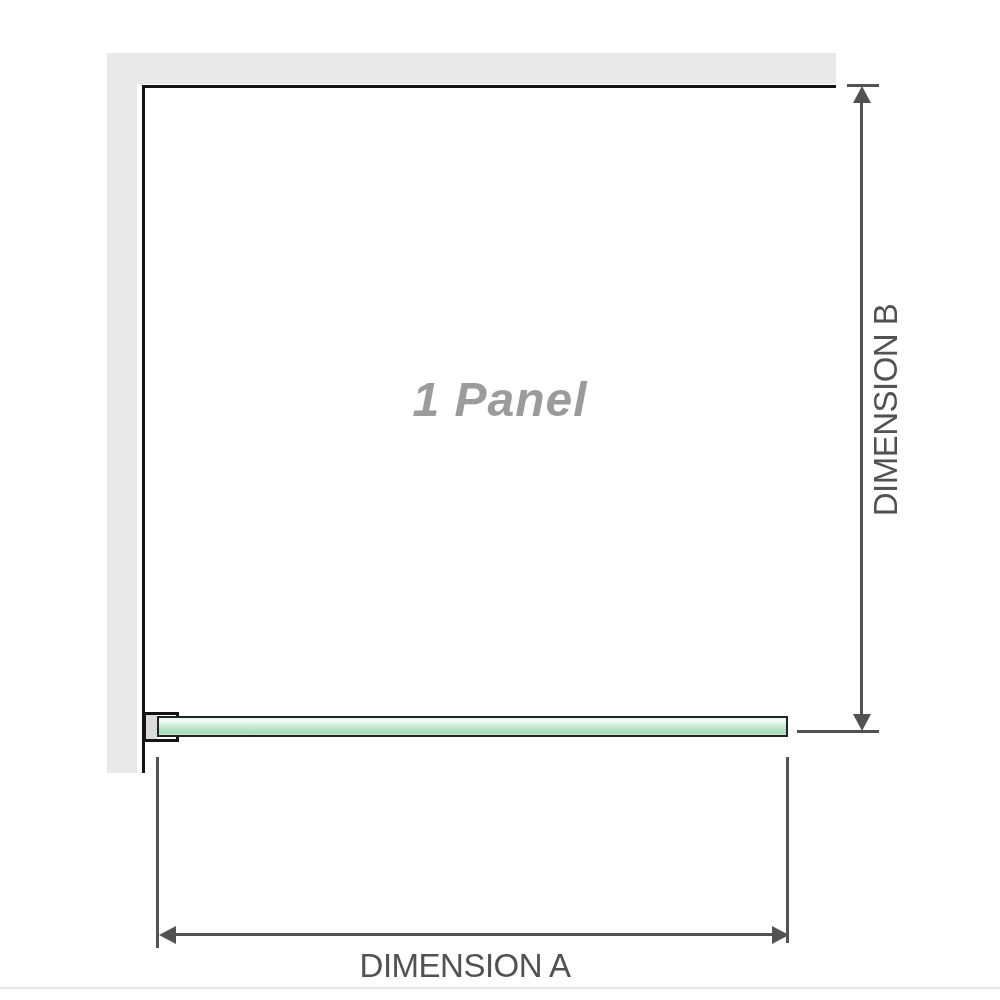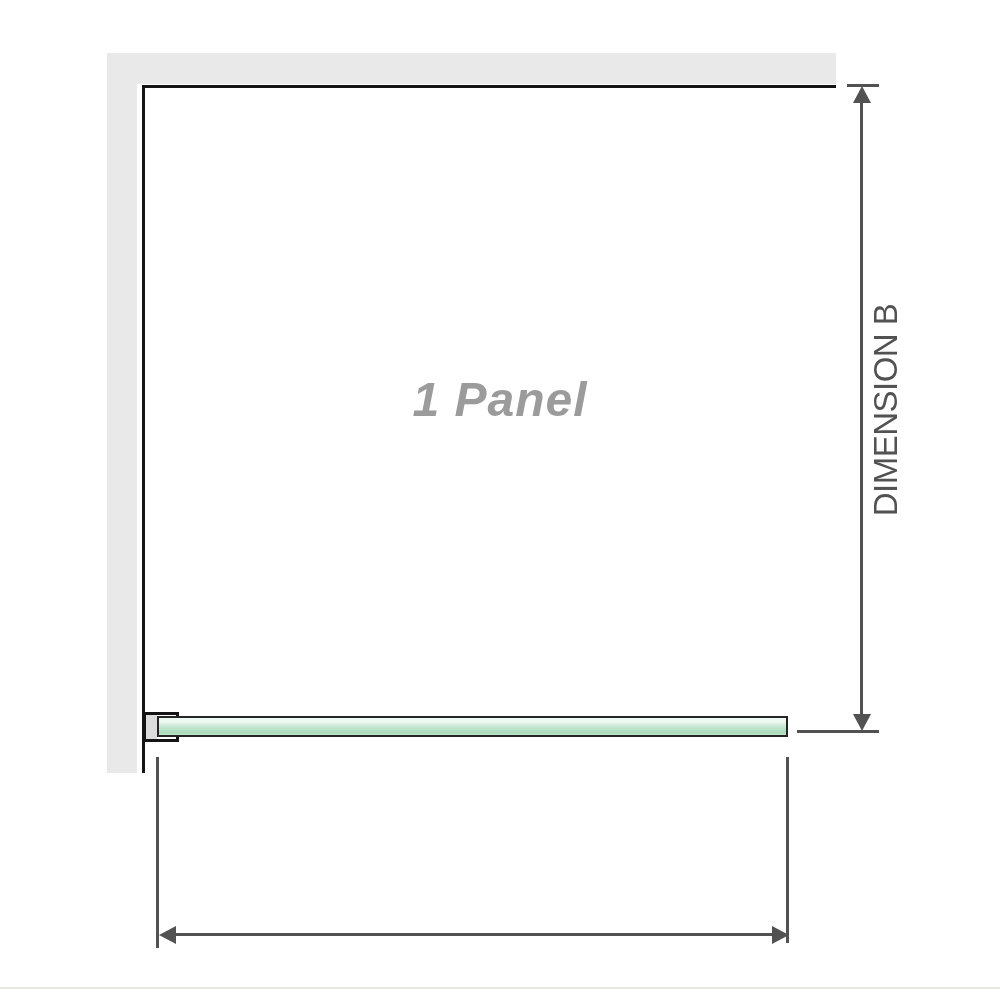--- a/index.html
+++ b/index.html
@@ -129,16 +129,17 @@
   <div class="abs dim dim-b-line"></div>
   <div class="abs arrow arrow-up"></div>
   <div class="abs arrow arrow-down"></div>
   <div class="abs dim-label dim-b-label">DIMENSION B</div>
 
   <div class="abs dim dim-a-tick-l"></div>
   <div class="abs dim dim-a-tick-r"></div>
   <div class="abs dim dim-a-line"></div>
   <div class="abs arrow arrow-left"></div>
   <div class="abs arrow arrow-right"></div>
+  <div class="abs dim-label dim-a-label">DIMENSION A</div>
 
   <div class="abs bottom-divider"></div>
 
 </div>
 
 </body></html>

